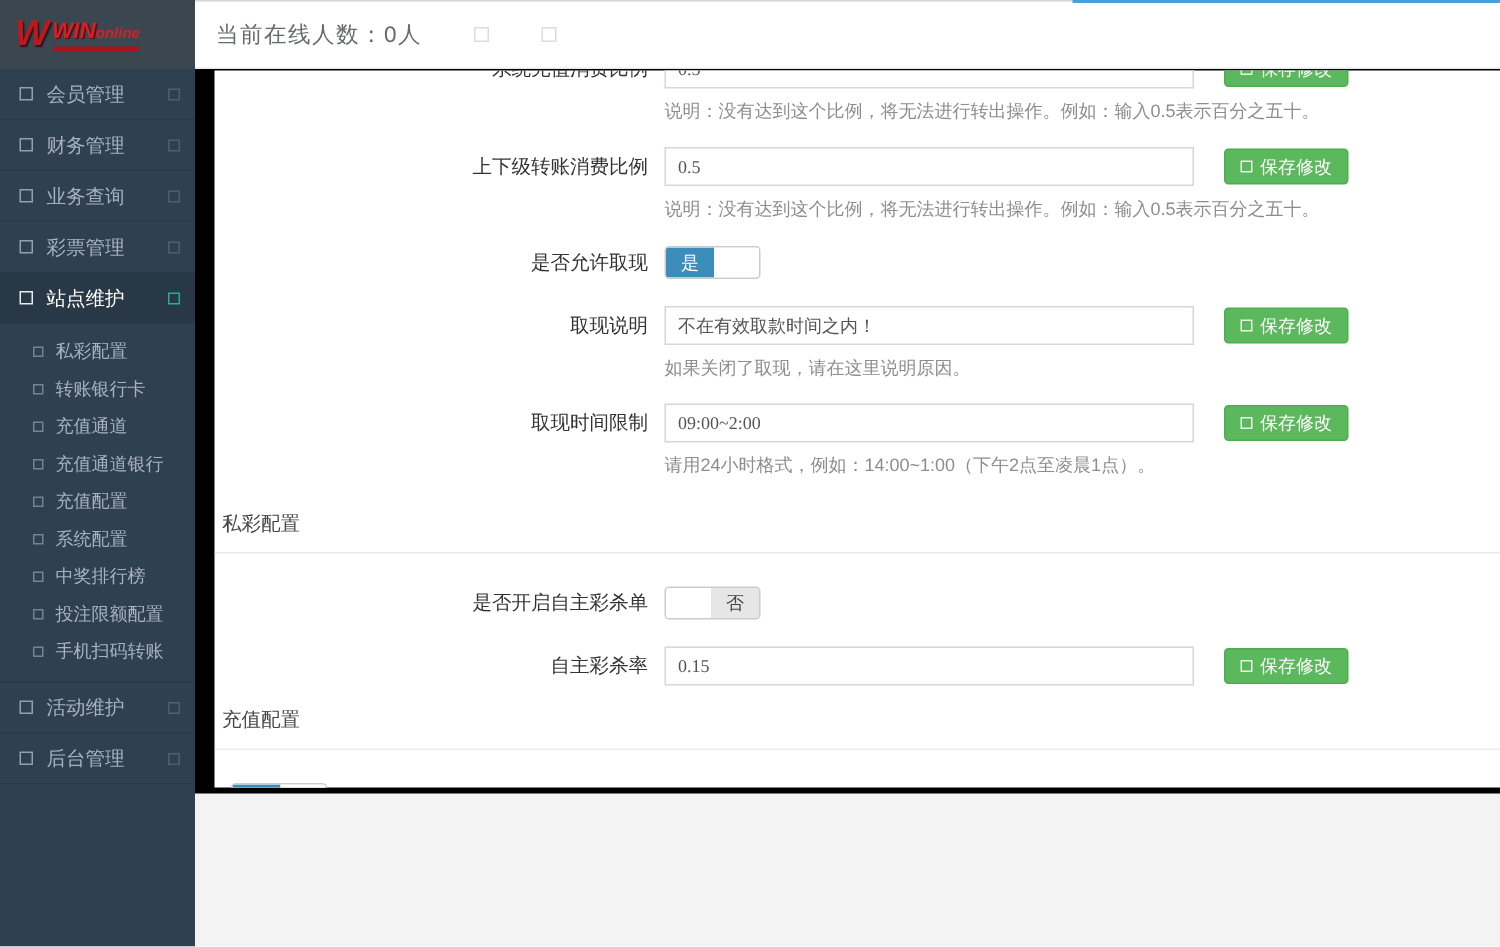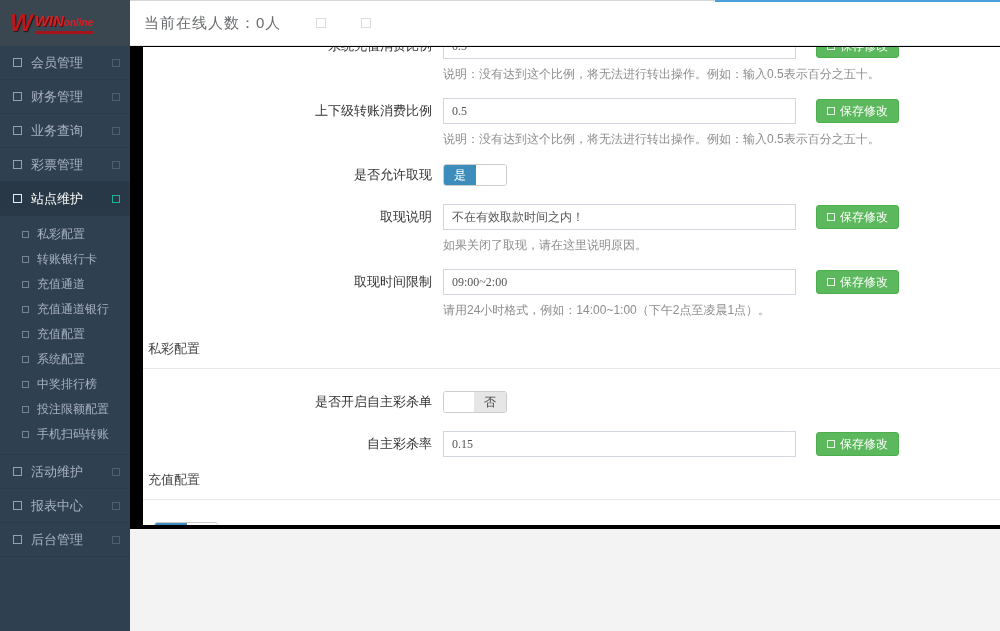--- a/index.html
+++ b/index.html
@@ -133,25 +133,20 @@
         </div>
       </div>
 
       <div class="nav-item">
         <span class="sq"></span>
         <span>活动维护</span>
         <span class="chev"></span>
       </div>
       <div class="nav-item">
         <span class="sq"></span>
-        <span>报表中心</span>
-        <span class="chev"></span>
-      </div>
-      <div class="nav-item">
-        <span class="sq"></span>
         <span>后台管理</span>
         <span class="chev"></span>
       </div>
     </nav>
   </aside>
 
   <div class="main">
     <header class="topbar">
       <span class="online-label">当前在线人数：0人</span>
       <span class="tb-icon"></span>

